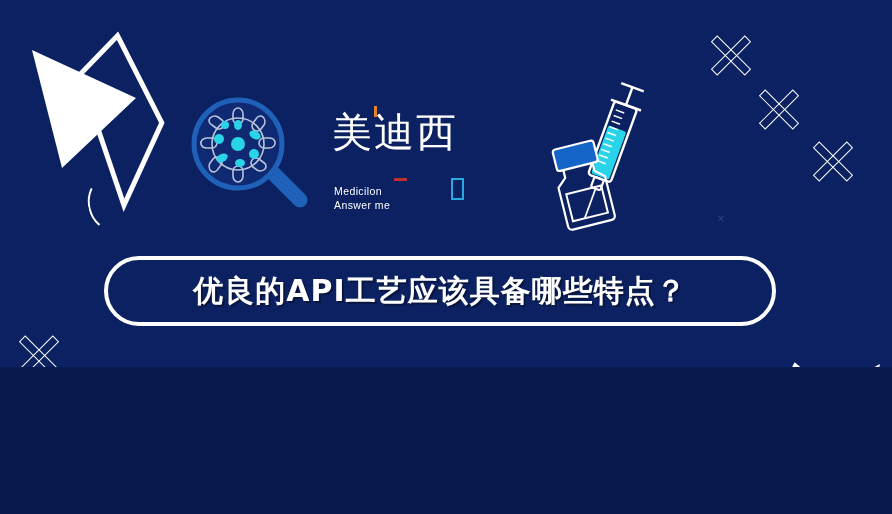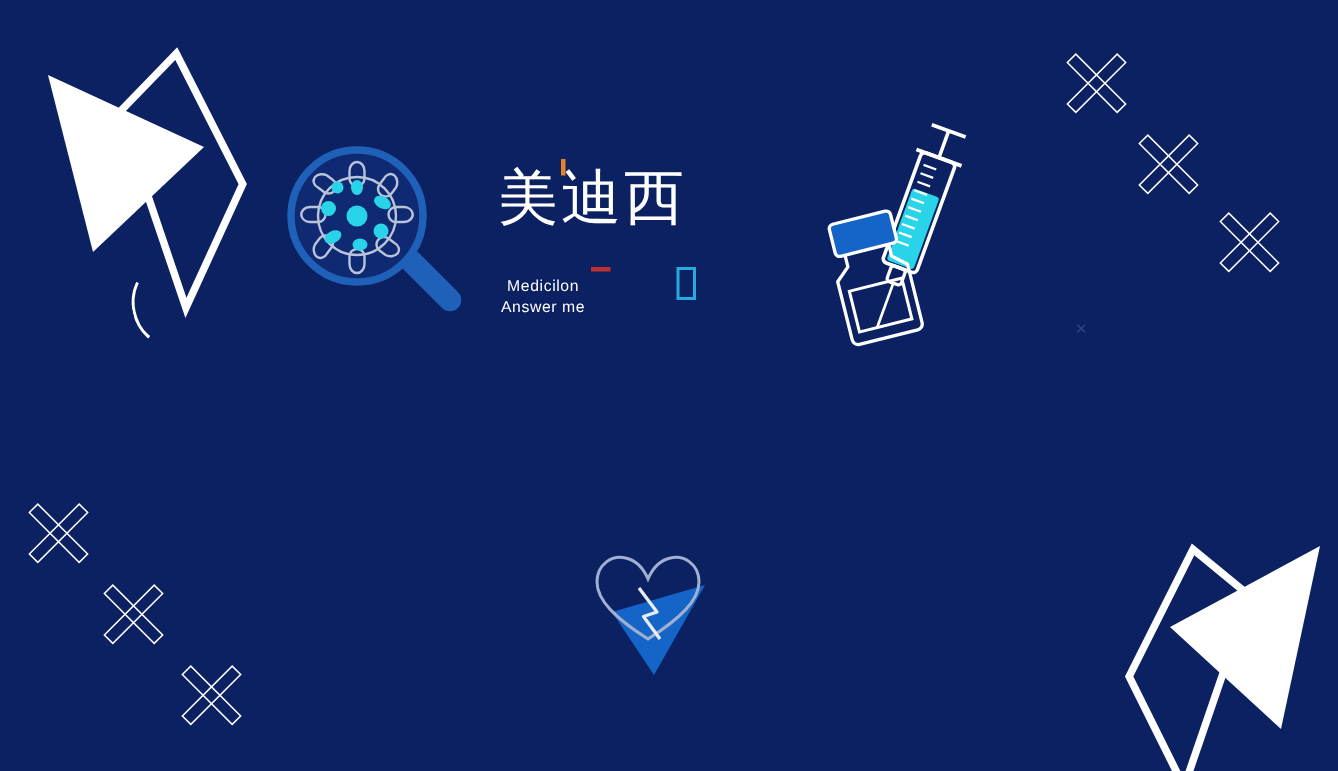--- a/index.html
+++ b/index.html
@@ -4,21 +4,21 @@
 <title>Medicilon Answer Me Banner</title>
 <style>
   html, body {
     margin: 0;
     padding: 0;
     background: #081a4d;
   }
   #stage {
     position: relative;
     width: 892px;
-    height: 514px;
+    height: 367px;
     overflow: hidden;
     background: #0b2161;
     font-family: "Liberation Sans", "DejaVu Sans", sans-serif;
   }
 
   .layer { position: absolute; }
 
   
   .xmark {
     position: absolute;
@@ -104,21 +104,20 @@
   #logo-en {
     position: absolute;
     left: 4px;
     top: 80px;
     color: #ffffff;
     font-size: 10.5px;
     line-height: 14px;
     letter-spacing: 0.4px;
     font-family: "Liberation Sans", sans-serif;
     text-shadow: 0 0 1px rgba(11,33,97,0.9);
-    text-align: center;
   }
   #logo-tick {
     position: absolute;
     left: 44px;
     top: 2px;
     width: 3px;
     height: 11px;
     background: #e8822a;
   }
   #logo-dash {
@@ -262,20 +261,23 @@
         <span class="b"></span>
     </div>
     <div class="xmark" style="left:110px; top:118px;">
       <span class="a"></span>
         <span class="b"></span>
     </div>
   </div>
 
   <div id="faint-x">×</div>
 
+  <div id="title-pill">
+    <span id="title-text">优良的API工艺应该具备哪些特点？</span>
+  </div>
 
   <div class="layer" style="left:6px; top:324px; width:192px; height:180px;">
     <div class="xmark" style="left:10px; top:8px;">
       <span class="a"></span>
         <span class="b"></span>
     </div>
     <div class="xmark" style="left:60px; top:62px;">
       <span class="a"></span>
         <span class="b"></span>
     </div>

